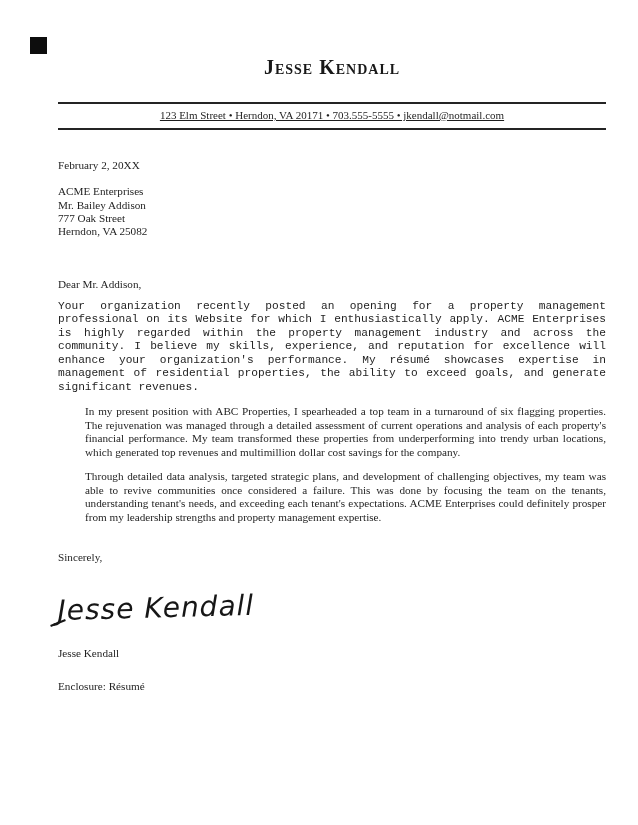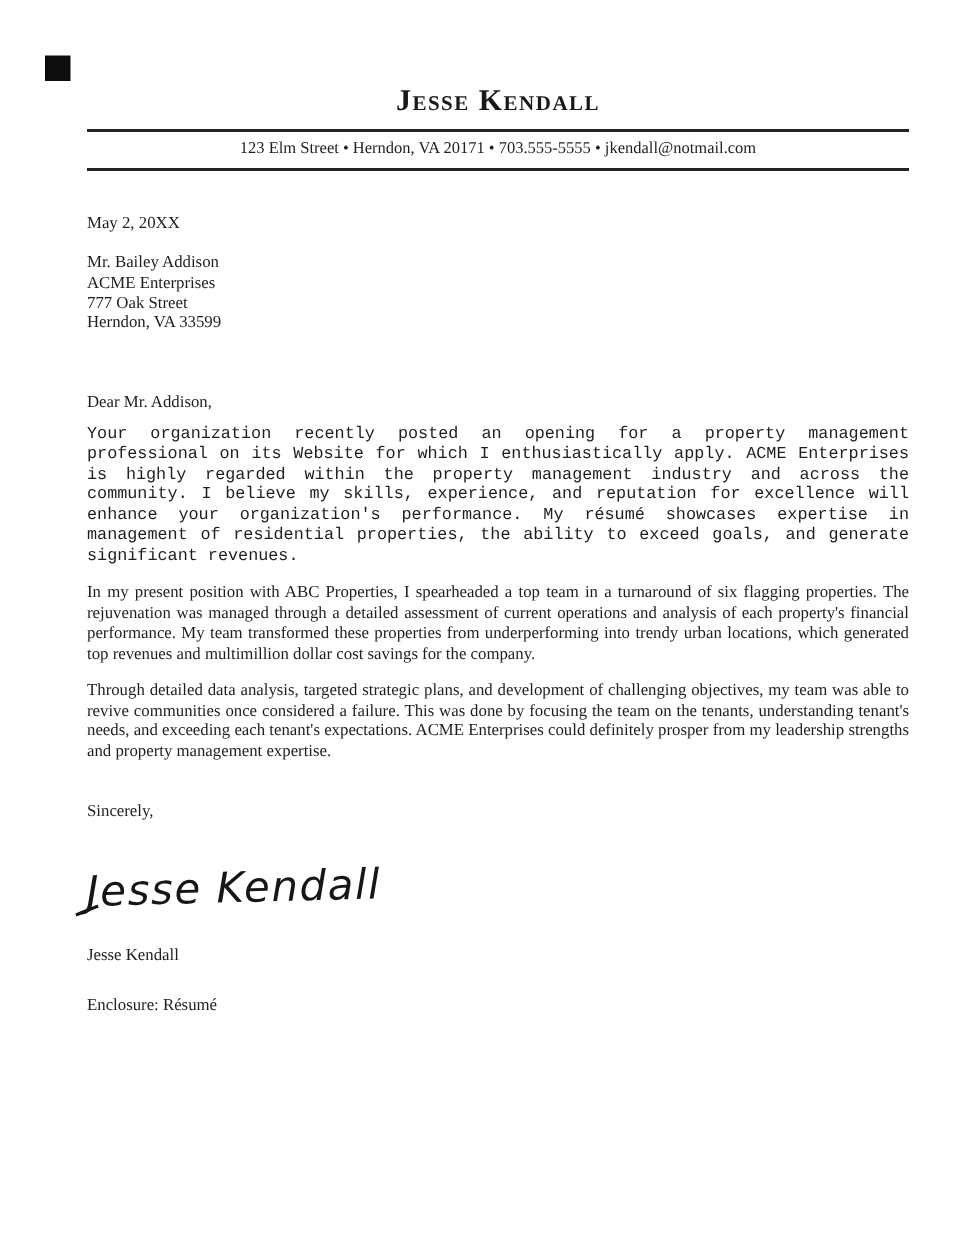--- a/index.html
+++ b/index.html
@@ -27,40 +27,41 @@
     margin: 0;
     text-align: center;
     font-size: 20px;
     line-height: 20px;
     font-weight: bold;
     font-variant: small-caps;
     letter-spacing: 1px;
     color: #181818;
   }
   .header-rules {
-    margin-top: 9px;
+    margin-top: 25px;
     border-top: 2px solid #242424;
     border-bottom: 2px solid #242424;
+    text-decoration: underline;
   }
   .contact-line {
     margin: 0;
     padding: 5px 0 6px 0;
     text-align: center;
     font-size: 11px;
     line-height: 13px;
     color: #1e1e1e;
   }
   p { margin: 0; }
   .body-text { font-size: 11.2px; line-height: 13.4px; }
   .date-line { margin-top: 29px; }
   .address-block { margin-top: 13px; line-height: 13.2px; }
   .salutation { margin-top: 40px; }
   .para { text-align: justify; line-height: 13.5px; }
   .para-1 { margin-top: 8px; font-family: Liberation Mono, monospace; }
-  .para-n { margin-top: 11px; }
+  .para-n { margin-top: 11px; margin-left: 27px; }
   .closing { margin-top: 27px; }
   .signature-line { margin-top: 29px; position: relative; height: 34px; }
   .signature {
     display: inline-block;
     font-family: "DejaVu Sans", sans-serif;
     font-style: italic;
     font-size: 28px;
     line-height: 34px;
     letter-spacing: 1px;
     color: #161616;
@@ -88,27 +89,27 @@
 
   <div>
     <h1 class="title">Jesse Kendall</h1>
     <div class="header-rules">
       <p class="contact-line">123 Elm Street • Herndon, VA 20171 • 703.555-5555 • jkendall@notmail.com</p>
     </div>
   </div>
 
   <div class="body-text">
 
-    <p class="date-line">May 2, 20XX</p>
+    <p class="date-line">February 2, 20XX</p>
 
     <div class="address-block">
+      <p>ACME Enterprises</p>
       <p>Mr. Bailey Addison</p>
-      <p>ACME Enterprises</p>
       <p>777 Oak Street</p>
-      <p>Herndon, VA 33599</p>
+      <p>Herndon, VA 25082</p>
     </div>
 
     <p class="salutation">Dear Mr. Addison,</p>
 
     <p class="para para-1">Your organization recently posted an opening for a property management professional on its Website for which I enthusiastically apply. ACME Enterprises is highly regarded within the property management industry and across the community. I believe my skills, experience, and reputation for excellence will enhance your organization's performance. My résumé showcases expertise in management of residential properties, the ability to exceed goals, and generate significant revenues.</p>
     <p class="para para-n">In my present position with ABC Properties, I spearheaded a top team in a turnaround of six flagging properties. The rejuvenation was managed through a detailed assessment of current operations and analysis of each property's financial performance. My team transformed these properties from underperforming into trendy urban locations, which generated top revenues and multimillion dollar cost savings for the company.</p>
     <p class="para para-n">Through detailed data analysis, targeted strategic plans, and development of challenging objectives, my team was able to revive communities once considered a failure. This was done by focusing the team on the tenants, understanding tenant's needs, and exceeding each tenant's expectations. ACME Enterprises could definitely prosper from my leadership strengths and property management expertise.</p>
 
     <p class="closing">Sincerely,</p>
 

